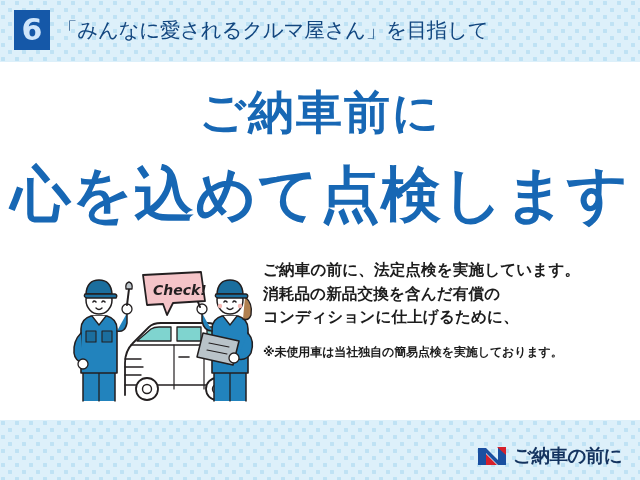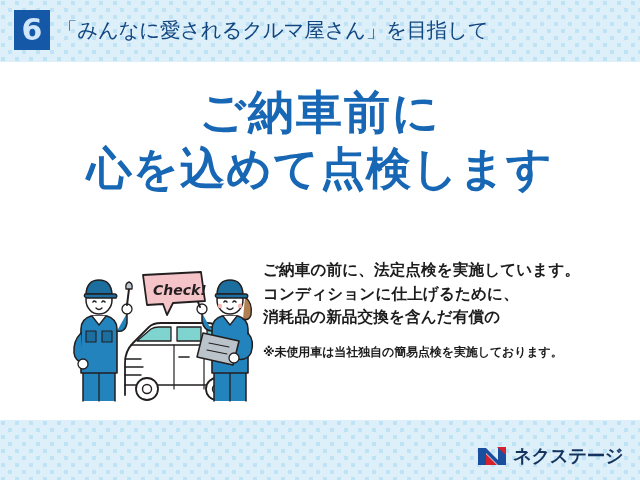--- a/index.html
+++ b/index.html
@@ -76,23 +76,23 @@
     line-height: 1.22;
     letter-spacing: 1px;
   }
   #title-line-1 {
     display: block;
     font-size: 46px;
     letter-spacing: 2px;
   }
   #title-line-2 {
     display: block;
-    font-size: 45px;
+    font-size: 60px;
     letter-spacing: 1px;
-    margin-top: 2px;
+    margin-top: 18px;
   }
 
   
   #body-block {
     position: absolute;
     left: 263px; top: 196px;
     width: 370px;
   }
   .body-line {
     display: block;
@@ -155,22 +155,22 @@
 
   <div id="panel">
 
     <div id="main-title">
       <span id="title-line-1">ご納車前に</span>
       <span id="title-line-2">心を込めて点検します</span>
     </div>
 
     <div id="body-block">
       <span class="body-line">ご納車の前に、法定点検を実施しています。</span>
+      <span class="body-line">消耗品の新品交換を含んだ有償の</span>
       <span class="body-line">コンディションに仕上げるために、</span>
-      <span class="body-line">消耗品の新品交換を含んだ有償の</span>
       <span id="body-note">※未使用車は当社独自の簡易点検を実施しております。</span>
     </div>
 
     <div id="illustration">
       <svg width="200" height="135" viewBox="0 0 200 135" xmlns="http://www.w3.org/2000/svg">
         <g fill="none" stroke="#231f20" stroke-width="1.5" stroke-linecap="round" stroke-linejoin="round">
 
           <g>
 
             <path d="M54 128 L54 96 Q54 84 62 76 L78 60 Q82 56 90 56 L136 56 Q144 56 148 61 L160 78 Q164 84 164 94 L164 128" fill="#ffffff" stroke="#231f20" stroke-width="1.8"></path>
@@ -273,16 +273,16 @@
     </div>
 
   </div>
 
   <div id="logo">
     <svg id="logo-mark" width="30" height="22" viewBox="0 0 30 22" xmlns="http://www.w3.org/2000/svg">
       <path d="M1 20 L1 3 L9 3 L21 15 L21 3 L29 3 L29 20 L21 20 L9 8 L9 20 Z" fill="#1a4fa0"></path>
       <path d="M20 2 L29 2 L29 10 Z" fill="#d6202b"></path>
       <path d="M9 20 L20 20 L9 9 Z" fill="#d6202b"></path>
     </svg>
-    <span id="logo-text">ネクステージ</span>
+    <span id="logo-text">ご納車の前に</span>
   </div>
 
 </div>
 
 </body></html>

